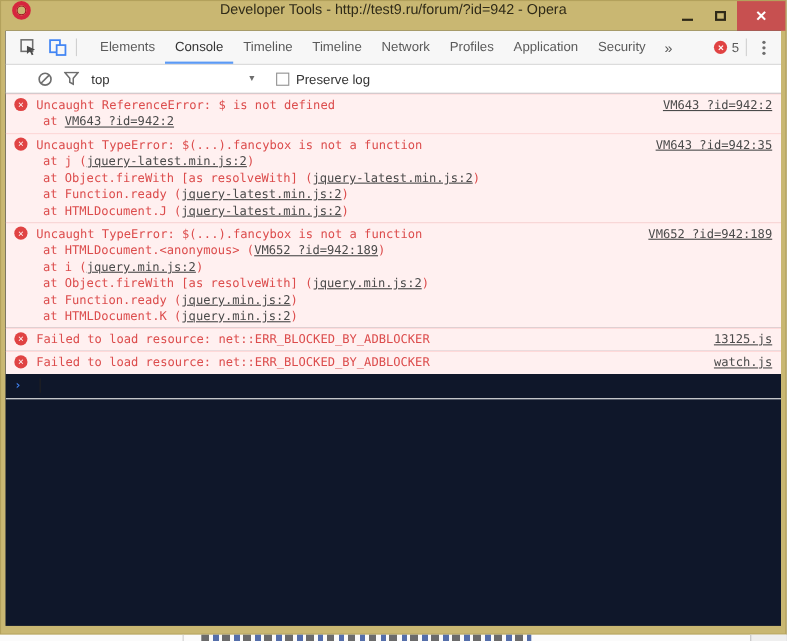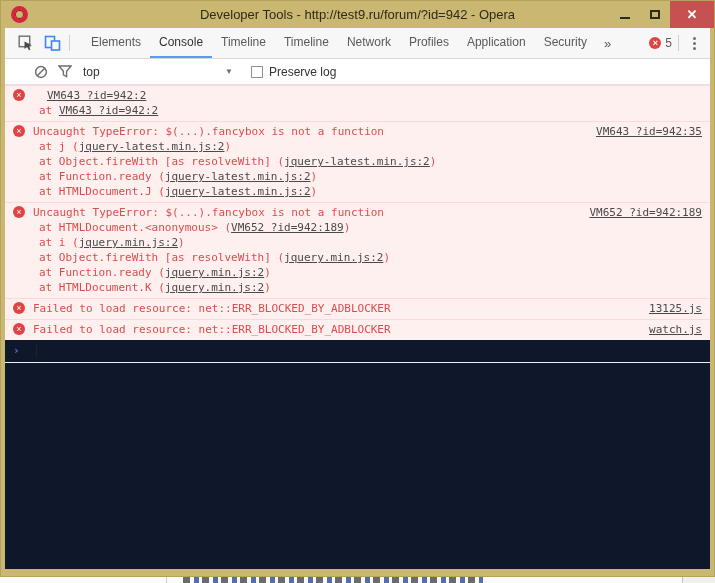--- a/index.html
+++ b/index.html
@@ -2,21 +2,21 @@
 <html><head>
 <meta charset="utf-8">
 <style>
   * { margin:0; padding:0; box-sizing:border-box; }
   html,body { width:715px; height:583px; overflow:hidden; background:#ffffff;
               font-family:"Liberation Sans", sans-serif; }
 
   
   .window { position:absolute; left:0; top:0; width:715px; height:577px;
             background:#c9b772; border:1px solid #b3a15c; }
-  .titlebar { position:relative; height:27px; display:flex; align-items:center;border-radius:13px; }
+  .titlebar { position:relative; height:27px; display:flex; align-items:flex-start;border-radius:13px; }
   .opera-logo { width:17px; height:17px; margin-left:10px; border-radius:50%;
                 border:4.5px solid #d6263e; background:transparent;
                 box-shadow: inset 0 0 0 1px #9e1020; }
   .title-text { position:absolute; left:0; right:0; text-align:center;
                 font-size:13px; color:#2f2a18; pointer-events:none; }
   .win-controls { margin-left:auto; display:flex; align-items:stretch; height:27px; }
   .win-btn { width:30px; display:flex; align-items:center; justify-content:center;
              color:#2f2a18; font-size:12px; cursor:default; }
   .min-glyph { display:inline-block; width:10px; height:2px; background:#2f2a18; margin-top:6px; }
   .max-glyph { display:inline-block; width:10px; height:9px; border:2px solid #2f2a18; }
@@ -184,20 +184,21 @@
       <div class="preserve">
         <span class="checkbox"></span>
         <label>Preserve log</label>
       </div>
     </div>
 
     <div class="console-area" id="console-area">
         <div class="msg">
           <div class="msg-head">
             <span class="msg-icon">×</span>
+            <span class="msg-text">Uncaught ReferenceError: $ is not defined</span>
             <span class="msg-loc">VM643 ?id=942:2</span>
           </div>
           <div class="stack-line"><span>at </span><a>VM643 ?id=942:2</a><span></span></div>
         </div>
         <div class="msg">
           <div class="msg-head">
             <span class="msg-icon">×</span>
             <span class="msg-text">Uncaught TypeError: $(...).fancybox is not a function</span>
             <span class="msg-loc">VM643 ?id=942:35</span>
           </div>

